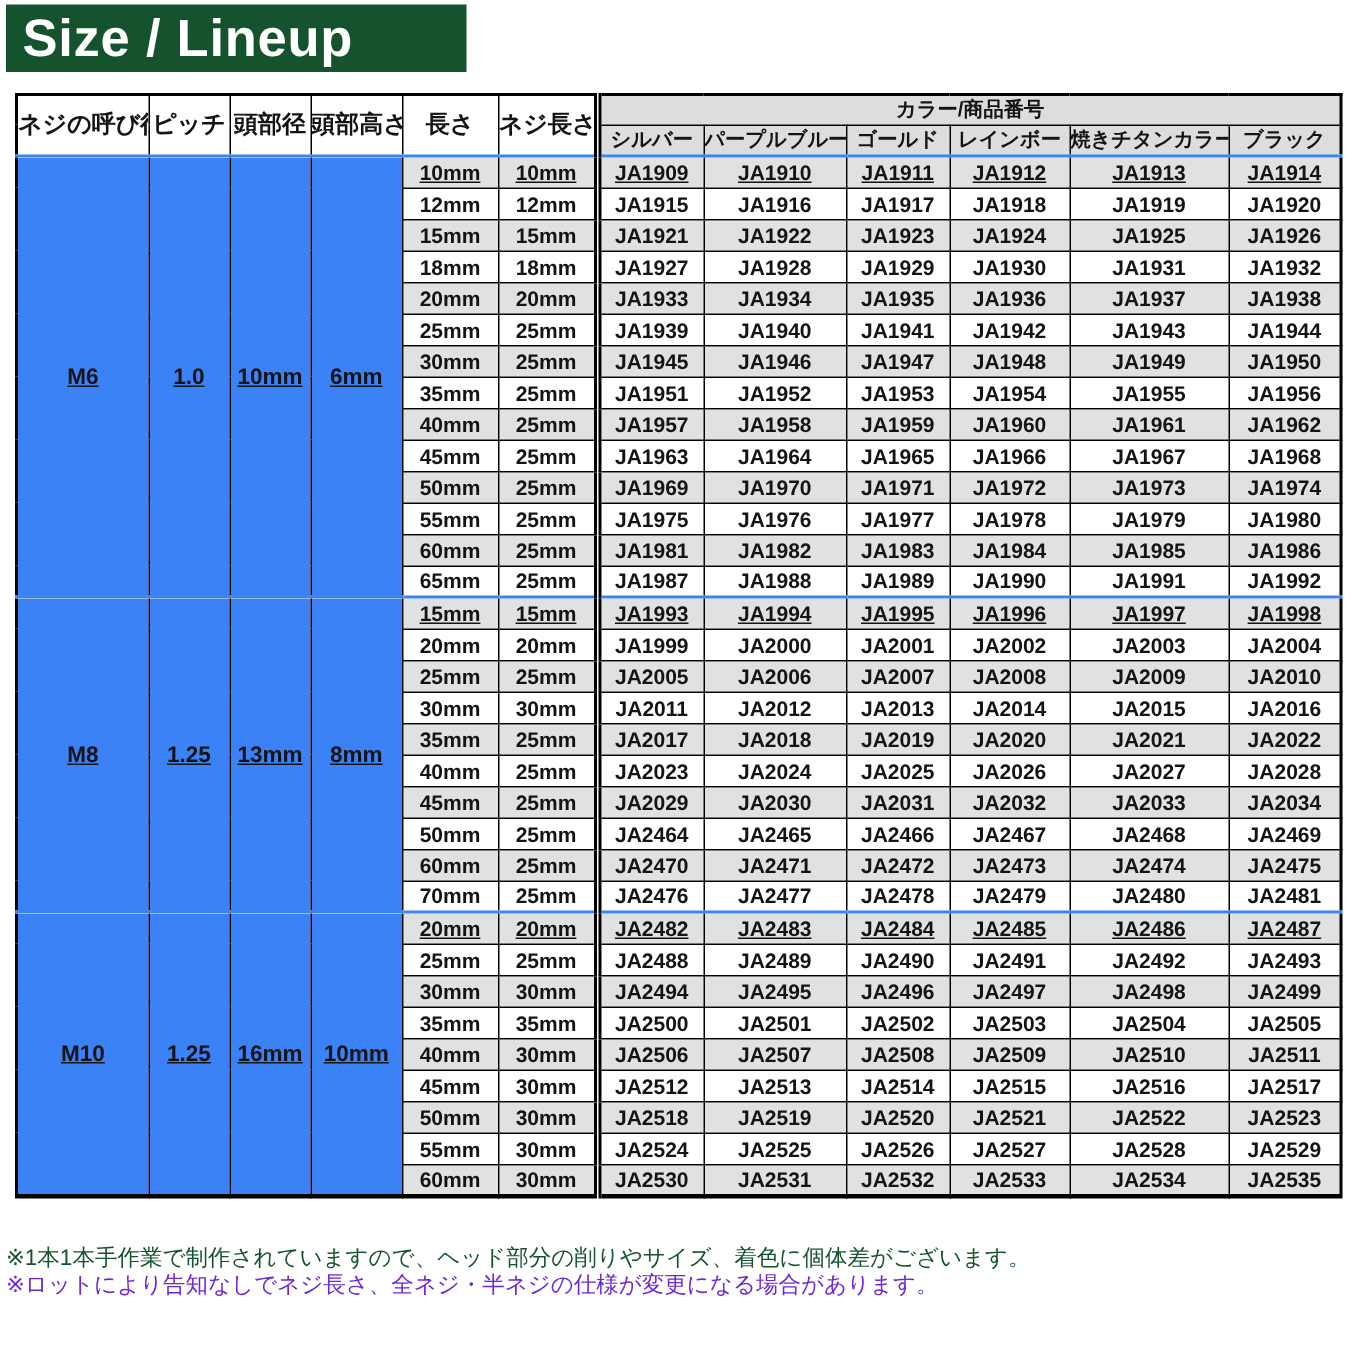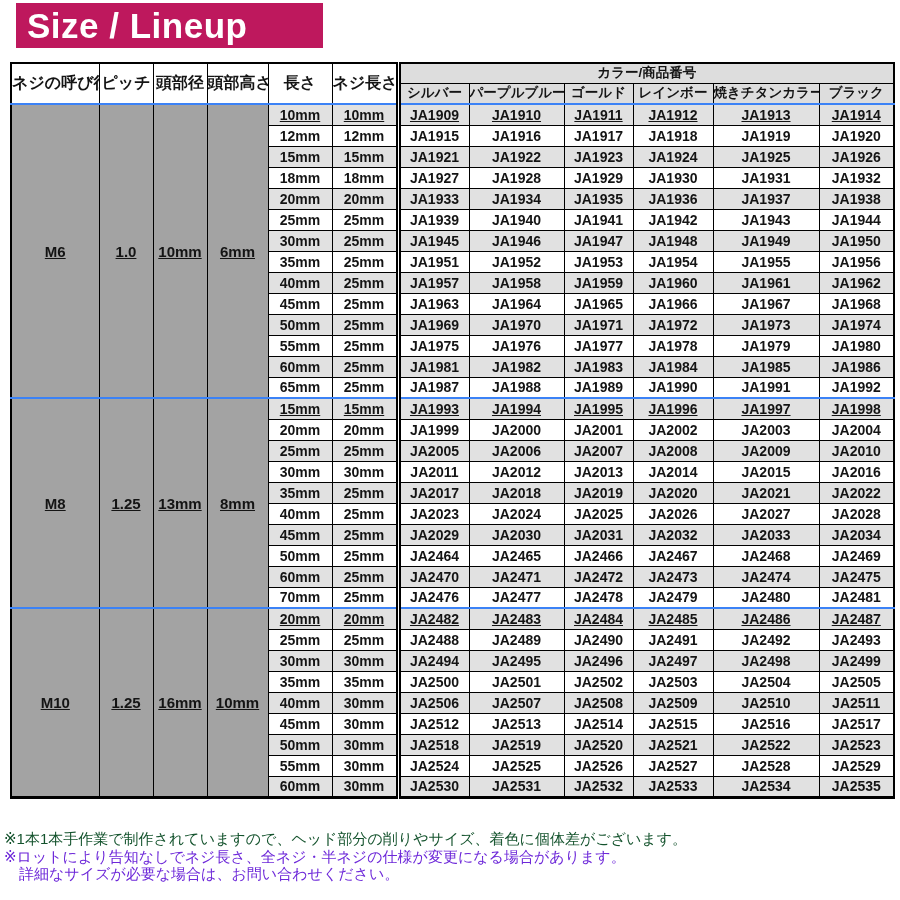--- a/index.html
+++ b/index.html
@@ -1,22 +1,22 @@
 <!DOCTYPE html>
 <html><head>
 <meta charset="utf-8">
 <style>
   html, body { margin:0; padding:0; }
   body {
     width:900px; height:900px; position:relative; background:#ffffff;
     font-family:"Liberation Sans","DejaVu Sans",sans-serif; overflow:hidden;
   }
   .title-bar {
-    position:absolute; left:16px; top:3px; width:307px; height:45px;
-    background:#be185d; color:#ffffff; box-sizing:border-box;
+    position:absolute; left:4px; top:3px; width:307px; height:45px;
+    background:#14532d; color:#ffffff; box-sizing:border-box;
     font-size:35px; font-weight:bold; line-height:45px; padding-left:11px;
     letter-spacing:0.5px;
   }
   table.lineup {
     position:absolute; left:10px; top:62px; width:883px;
     border-collapse:collapse; table-layout:fixed;
     border:2px solid #000; border-bottom-width:3px;
   }
   .lineup th, .lineup td {
     border:1px solid #000; padding:0; text-align:center; vertical-align:middle;
@@ -25,21 +25,21 @@
   }
   .lineup thead tr.h1 { height:20px; }
   .lineup thead tr.h2 { height:21px; }
   .lineup thead { border-bottom:2px solid #000; }
   .lineup tbody tr { height:21px; }
   .lineup th.spec-h { background:#ffffff; font-size:16px; }
   .lineup th.group-h, .lineup th.color-h { background:#dddddd; font-size:13.5px;margin-top:12px; }
   .lineup td.shade { background:#e1e1e1; }
   .lineup .thick-left { border-left:5px double #000; }
   .lineup tr.section-start td { border-top:2px solid #3b82f6;text-decoration:underline; }
-  .lineup td.spec-cell { background:#a3a3a3; font-size:15px; }
+  .lineup td.spec-cell { background:#3b82f6; font-size:15px; }
   .notes { position:absolute; left:4px; top:830px; font-size:15px; line-height:17.6px; }
   .note-black { color:#14532d; }
   .note-red { color:#6d28d9; }
 </style>
 </head>
 <body>
 
 <div class="title-bar">
   <span>Size / Lineup</span>
 </div>
@@ -420,14 +420,13 @@
         <td class="code shade">JA2533</td>
         <td class="code shade">JA2534</td>
         <td class="code shade">JA2535</td>
       </tr>
     </tbody>
 </table>
 
 <div class="notes">
     <div class="note-black">※1本1本手作業で制作されていますので、ヘッド部分の削りやサイズ、着色に個体差がございます。</div>
     <div class="note-red">※ロットにより告知なしでネジ長さ、全ネジ・半ネジの仕様が変更になる場合があります。</div>
-    <div class="note-red">　詳細なサイズが必要な場合は、お問い合わせください。</div>
   </div>
 
 </body></html>

